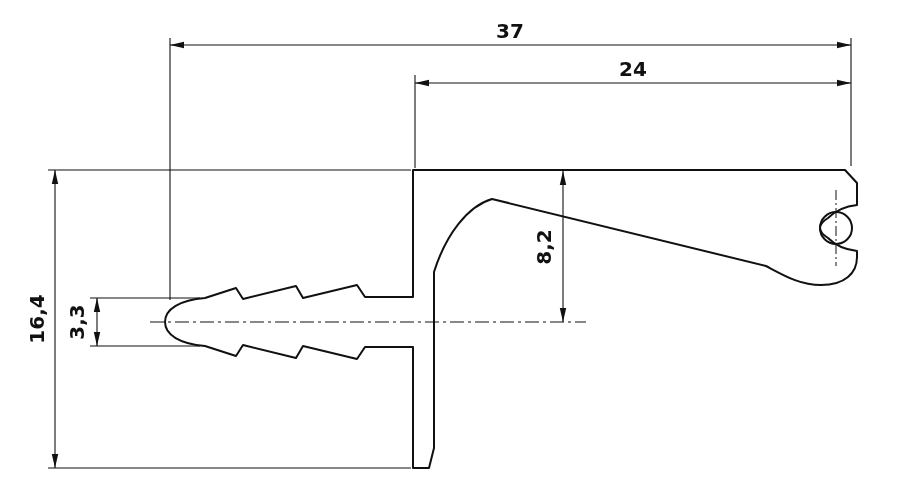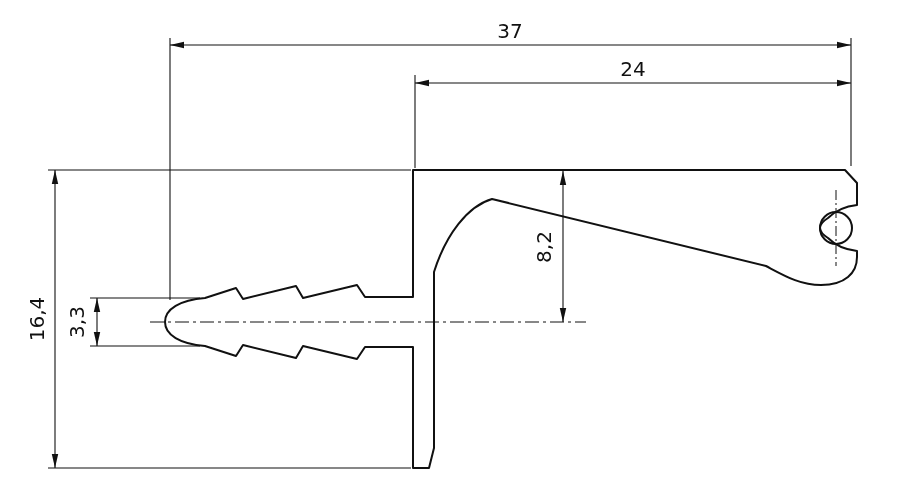--- a/index.html
+++ b/index.html
@@ -9,20 +9,21 @@
     width: 900px;
     height: 500px;
     overflow: hidden;
     font-family: "DejaVu Sans", "Liberation Sans", sans-serif;
   }
   .canvas-wrap {
     width: 900px;
     height: 500px;
     position: relative;
     background: #e5e5e5;
+    font-weight: bold;
   }
   svg { display: block; }
   .outline   { fill: none; stroke-width: 2;   stroke-linejoin: round; }
   .thin      { fill: none; stroke-width: 1.1; }
   .centerline{ fill: none; stroke-width: 1;   }
   .dimtext   { font-size: 20px; fill: #111111; }
 </style>
 </head>
 <body>
 

